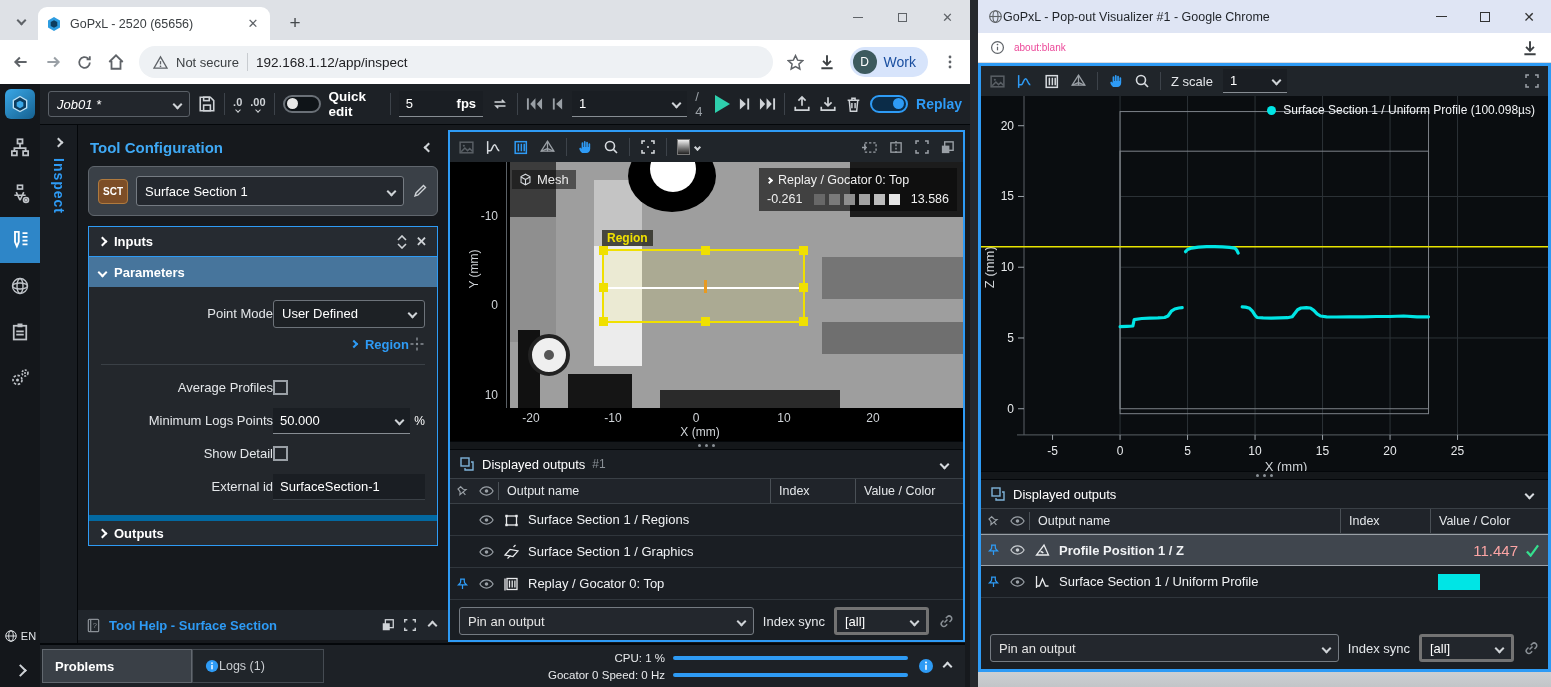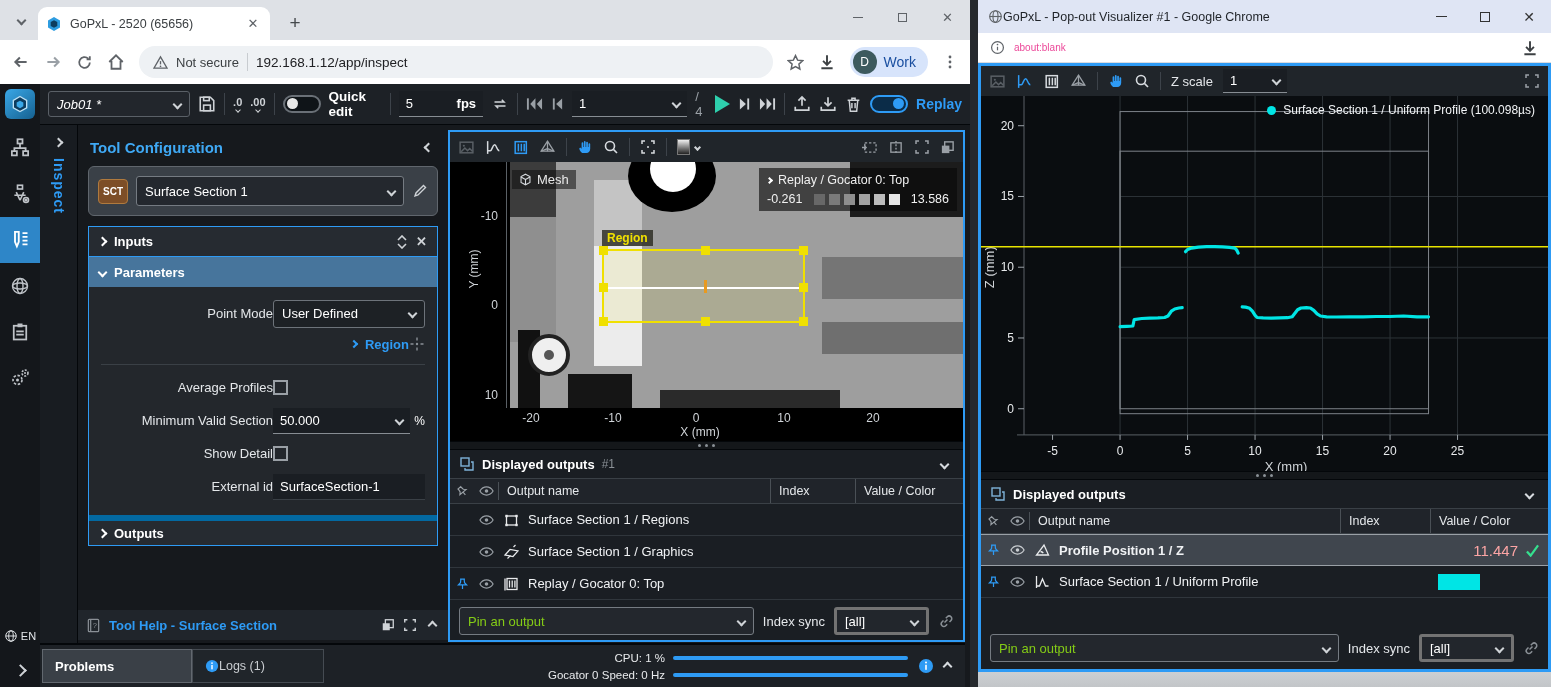--- a/index.html
+++ b/index.html
@@ -91,36 +91,36 @@
   .regionbox{position:absolute;left:152px;top:87px;width:203px;height:74px;border:2px solid #f0e000;background:rgba(235,225,100,.18)}
   .rh{position:absolute;width:9px;height:9px;background:#f0e000}
   .rlabel{position:absolute;left:-2px;top:-21px;background:rgba(40,40,30,.8);color:#f0e000;font-weight:bold;font-size:12px;padding:1px 5px}
   .rline{position:absolute;left:0;right:0;top:36px;height:1.5px;background:#fff}
   .rcur{position:absolute;left:50%;top:29px;width:3px;height:13px;background:#e89a20}
 
   .dots{height:9px;background:#14171a;border-top:1px solid #04070a;border-bottom:1px solid #04070a;display:flex;align-items:center;justify-content:center;gap:4px;flex:none}
   .dots i{width:3px;height:3px;border-radius:50%;background:#8a9096}
   .opanel{display:flex;flex-direction:column;background:#1a1e23;flex:1;min-height:0}
   .ophead{height:28px;display:flex;align-items:center;gap:7px;padding:0 9px;flex:none}
-  .optitle{color:#fff;font-size:13px;font-weight:bold}
+  .optitle{color:#fff;font-size:13px;font-weight:normal}
   .opbadge{color:#8a9096;font-size:12px}
   .opcols{height:26px;display:flex;align-items:center;background:#20242a;border-top:1px solid #3a4046;border-bottom:1px solid #3a4046;font-size:12.5px;color:#e4e7ea;flex:none}
   .cpin{width:24px;display:flex;justify-content:center}
   .ceye{width:24px;display:flex;justify-content:center}
   .cdiv{width:1px;align-self:stretch;background:#4a5056;margin:3px 0}
   .cname{flex:1;padding-left:8px}
   .cidx{width:85px;border-left:1px solid #4a5056;align-self:stretch;display:flex;align-items:center;padding-left:8px}
   .cval{width:108px;border-left:1px solid #4a5056;align-self:stretch;display:flex;align-items:center;padding-left:8px}
   .oprow{height:32px;display:flex;align-items:center;border-bottom:1px solid #30363c;font-size:13px;color:#f0f2f4;flex:none}
   .oprow .cidx,.oprow .cval{border-left:none}
   .oprow.selrow{background:#40464e;border-top:1px solid #9aa0a6;border-bottom:1px solid #9aa0a6}
   .typeic{width:26px;display:flex;justify-content:center;color:#e8eaec}
   .opfoot{height:42px;display:flex;align-items:center;gap:9px;padding:0 9px;flex:none;margin-top:auto}
   .pinsel{flex:1;height:28px;background:#23272d;border:1px solid #757b82}
-  .ph{color:#84cc16;flex:1}
+  .ph{color:#e5e5e5;flex:1}
   .allsel{width:95px;height:28px;border:3px solid #737373}
   .greenval{color:#fca5a5;font-size:15px}
   .swatch{width:42px;height:16px}
   .opfill{flex:1}
 
   .sbar{position:absolute;left:40px;right:5px;top:559px;height:44px;background:#1d2126;border-top:2px solid #04070a;display:flex;align-items:center}
   .ptab{width:150px;height:34px;background:#3a4047;border:1px solid #62686f;display:flex;align-items:center;padding-left:12px;color:#fff;font-weight:bold;font-size:13px;margin-left:2px}
   .ltab{width:132px;height:34px;background:#20252a;border:1px solid #454b52;display:flex;align-items:center;padding-left:12px;color:#c9cdd1;font-size:12.5px}
   .stats{display:flex;flex-direction:column;align-items:flex-end;gap:5px;font-size:11.5px;color:#e8eaec}
   .stats .srow{display:flex;align-items:center;gap:8px}
@@ -450,21 +450,21 @@
               </span>
           </div>
           <div class="hr"></div>
           <div class="prow">
             <span class="plabel">Average Profiles</span>
             <span style="width:152px" class="row">
                 <span class="cb"></span>
               </span>
           </div>
           <div class="prow">
-            <span class="plabel">Minimum Valid Section</span>
+            <span class="plabel">Minimum Logs Points</span>
             <div class="row" style="width:152px">
               <div class="uf" style="flex:1;height:26px">
                 <span>50.000</span>
                   <span class="sp"></span>
                   <span class="chv" style="color:#cfd3d7"></span>
               </div>
               <span style="color:#fff;font-size:12px;margin-left:4px">%</span>
             </div>
           </div>
           <div class="prow">

